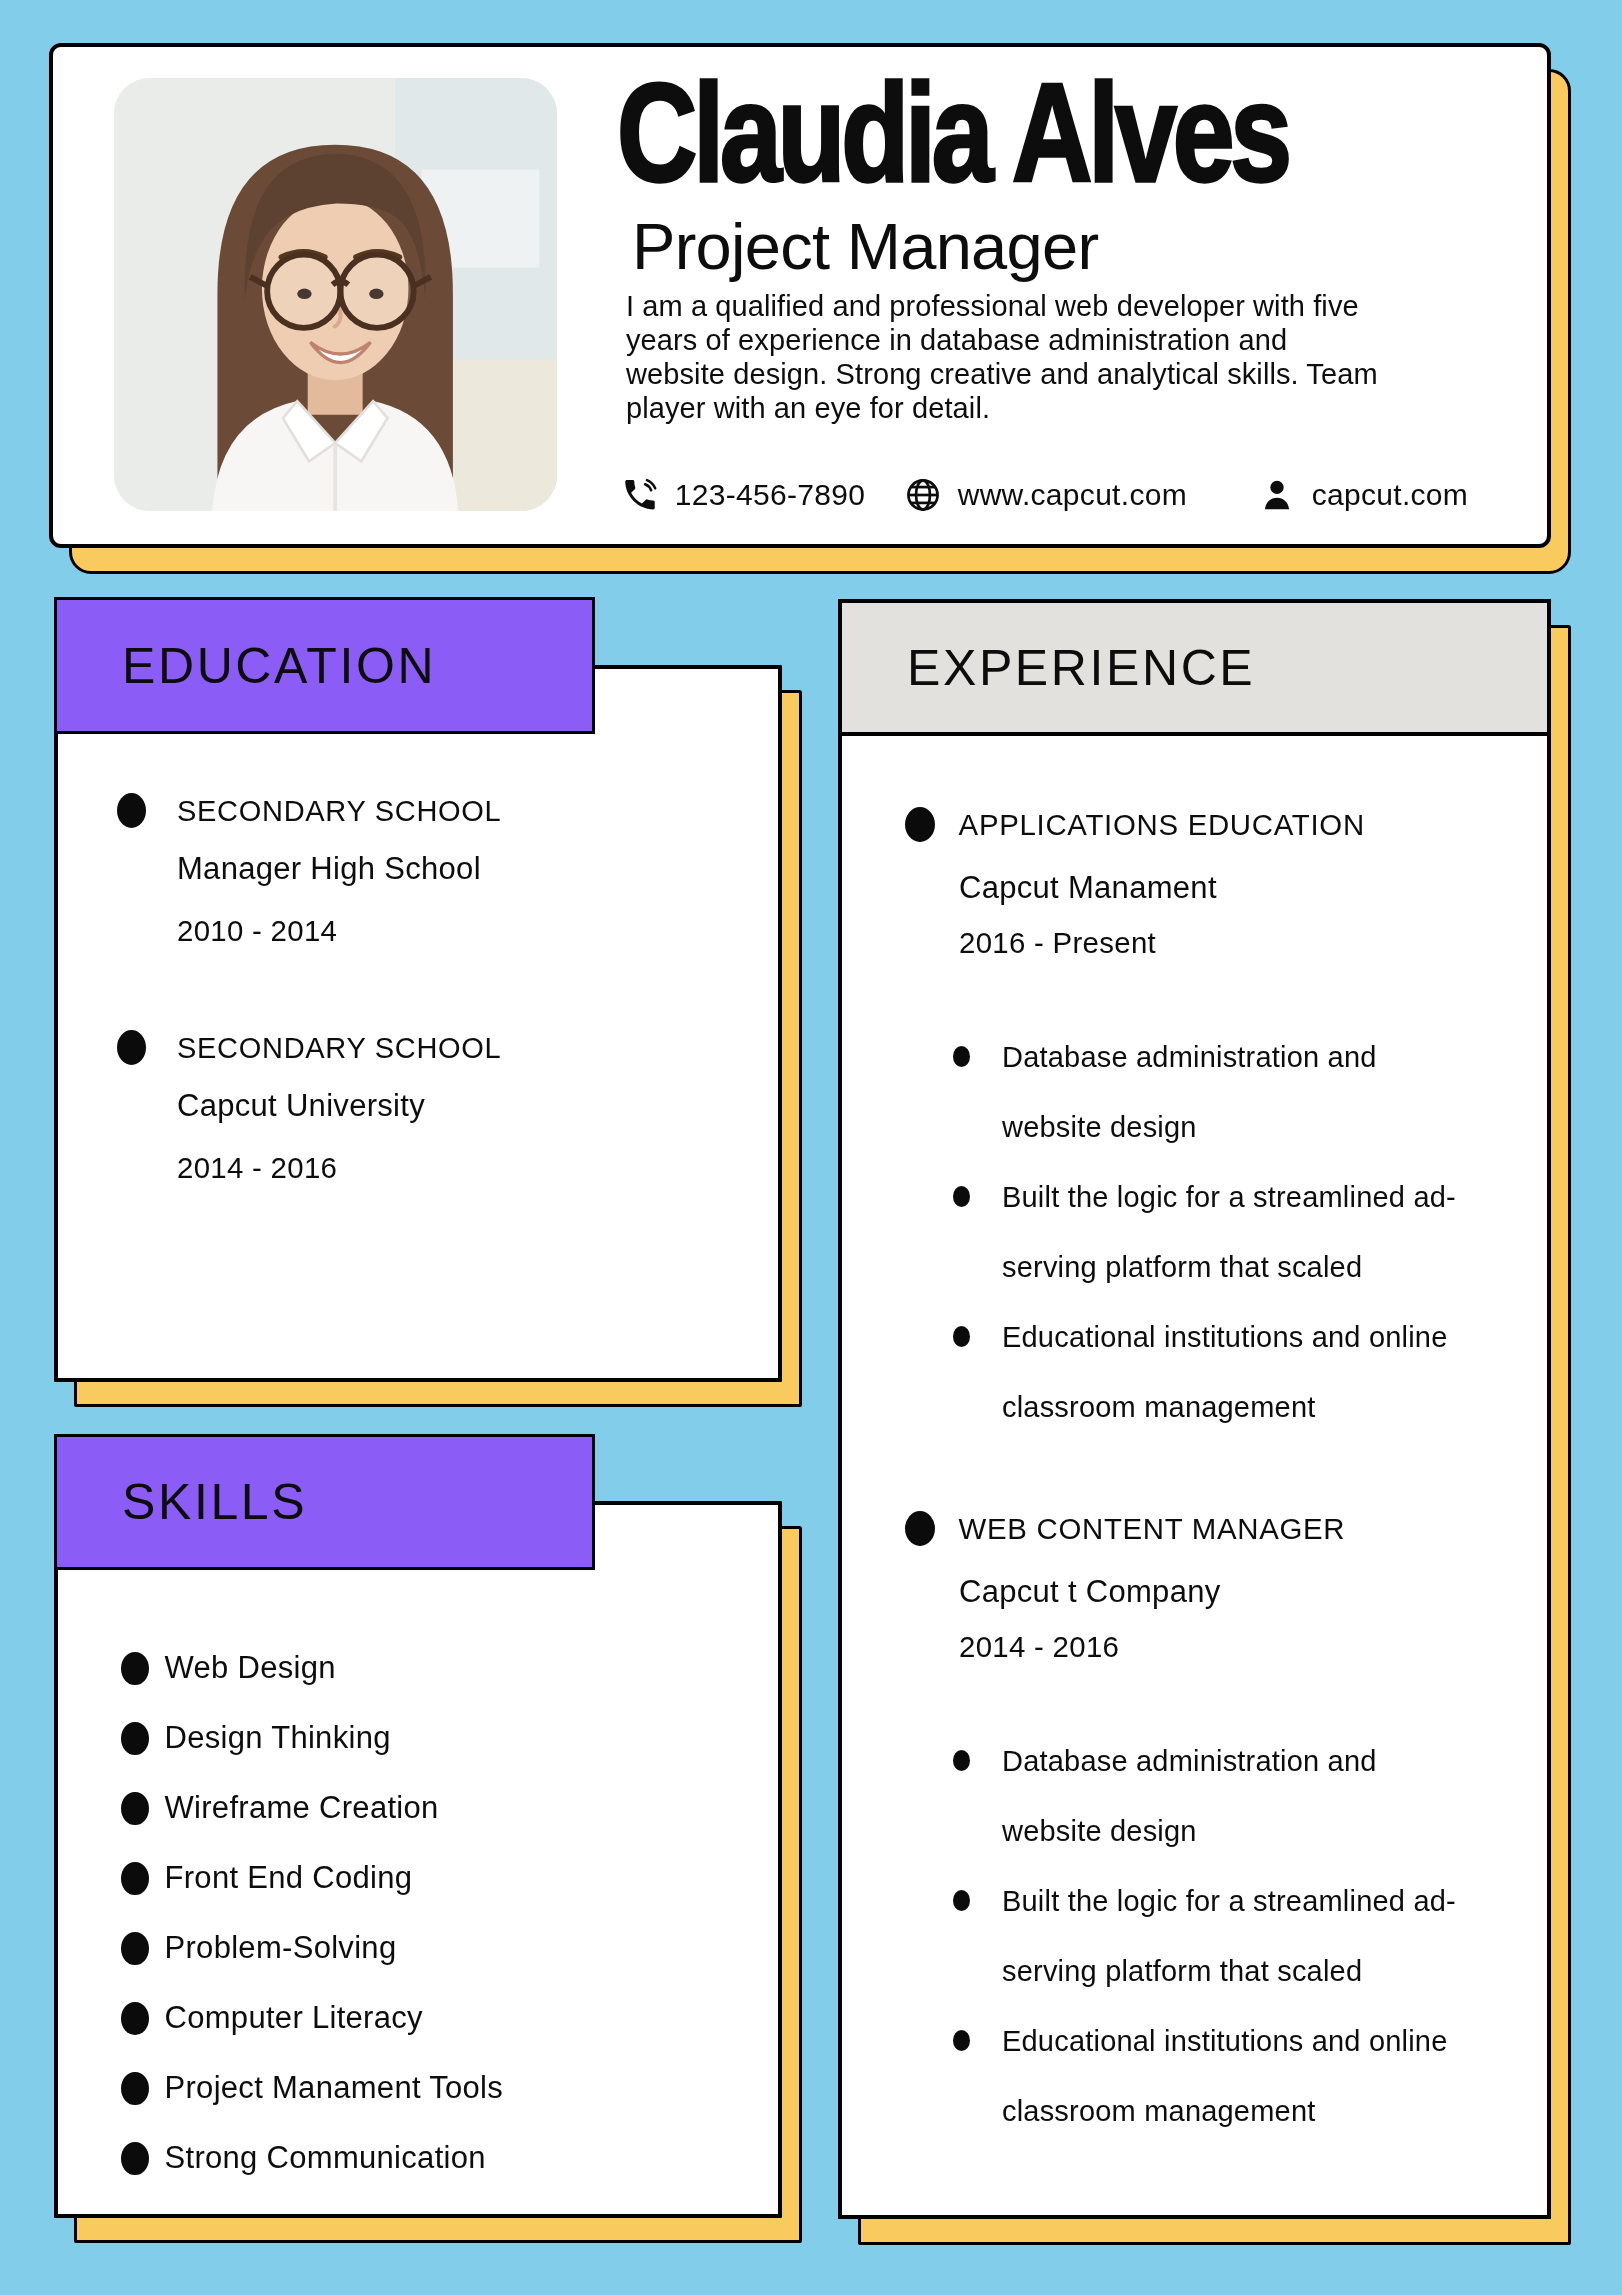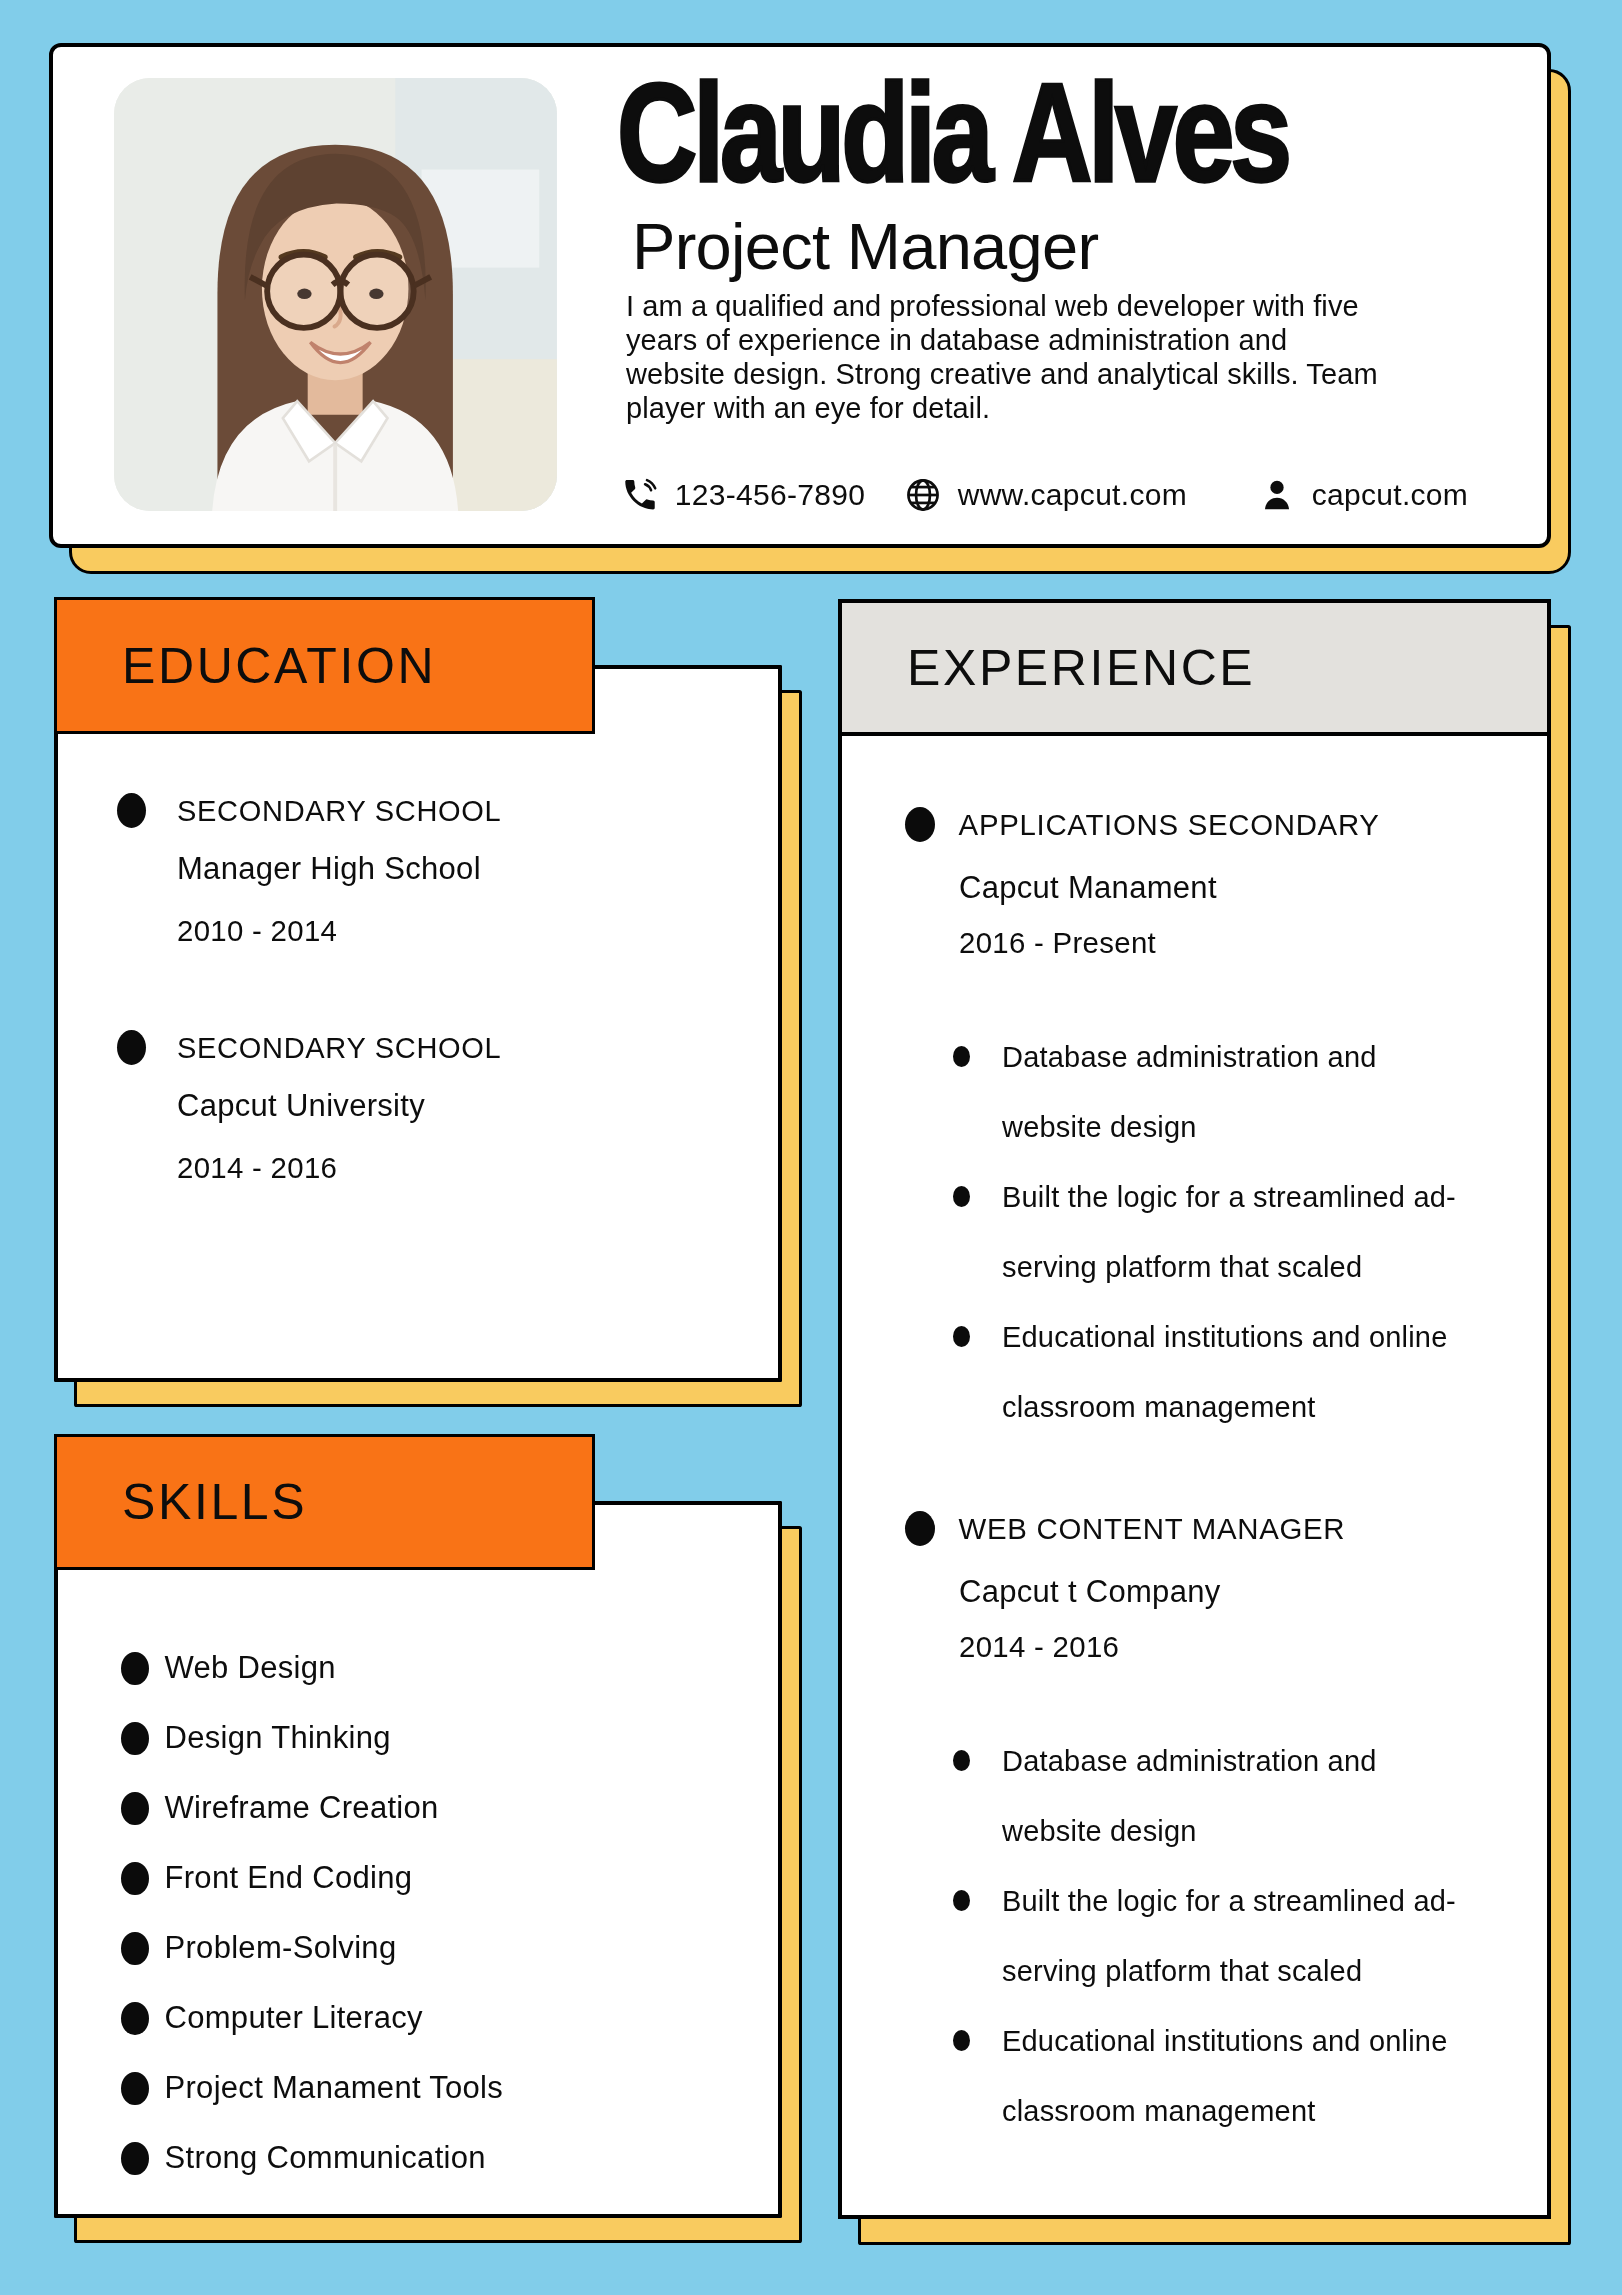--- a/index.html
+++ b/index.html
@@ -23,21 +23,21 @@
   #photo svg{display:block;width:100%;height:100%;}
   #name{left:564px;top:6.5px;font-size:139px;font-weight:bold;letter-spacing:-5.2px;
     line-height:157px;transform:scaleX(.80);transform-origin:left top;white-space:nowrap;
     -webkit-text-stroke:3.3px #0d0d0d;}
   #jobtitle{left:579px;top:160px;font-size:65px;line-height:79px;font-weight:500;letter-spacing:-0.7px;}
   .sumline{left:573px;font-size:29px;line-height:34px;letter-spacing:0.1px;white-space:nowrap;}
   .contact{top:422px;height:52px;display:flex;align-items:center;gap:15.7px;}
   .contact svg{width:38px;height:38px;display:block;}
   .contact .cval{font-size:30px;letter-spacing:0.3px;white-space:nowrap;}
   
-  .tab{position:absolute;background:#f97316;border:3.9px solid #000;display:flex;align-items:center;z-index:5;}
+  .tab{position:absolute;background:#8b5cf6;border:3.9px solid #000;display:flex;align-items:center;z-index:5;}
   .tab .tlabel{padding-left:65px;font-size:50px;font-weight:500;letter-spacing:2.6px;}
   
   .leftcard{position:absolute;z-index:2;}
   .leftcard .shadow{left:19.6px;top:25px;right:-19.6px;bottom:-25px;border-radius:2.6px;}
   .leftcard .face{border-radius:1.3px;}
   
   .edu-item{position:absolute;left:59px;width:622px;}
   .ihead{display:flex;align-items:center;gap:31px;}
   .bdot{width:29px;height:35px;background:#0b0b0b;border-radius:50%;flex:0 0 auto;}
   .ititle{font-size:29px;letter-spacing:0.7px;font-weight:500;line-height:34px;white-space:nowrap;}
@@ -217,21 +217,21 @@
   <div class="shadow"></div>
   <div class="face">
 
     <div id="exp-band">
       <span class="tlabel">EXPERIENCE</span>
     </div>
 
     <div class="job" style="top:204px">
       <div class="ihead">
         <span class="bdot"></span>
-        <span class="ititle">APPLICATIONS SECONDARY</span>
+        <span class="ititle">APPLICATIONS EDUCATION</span>
       </div>
       <div class="iorg">Capcut  Manament</div>
       <div class="idates">2016 - Present</div>
       <div class="sublist">
         <div class="subrow">
             <span class="subdot"></span>
             <span class="subtext">Database administration and</span>
           </div>
         <div class="subrow">
             <span class="subdot hide"></span>

